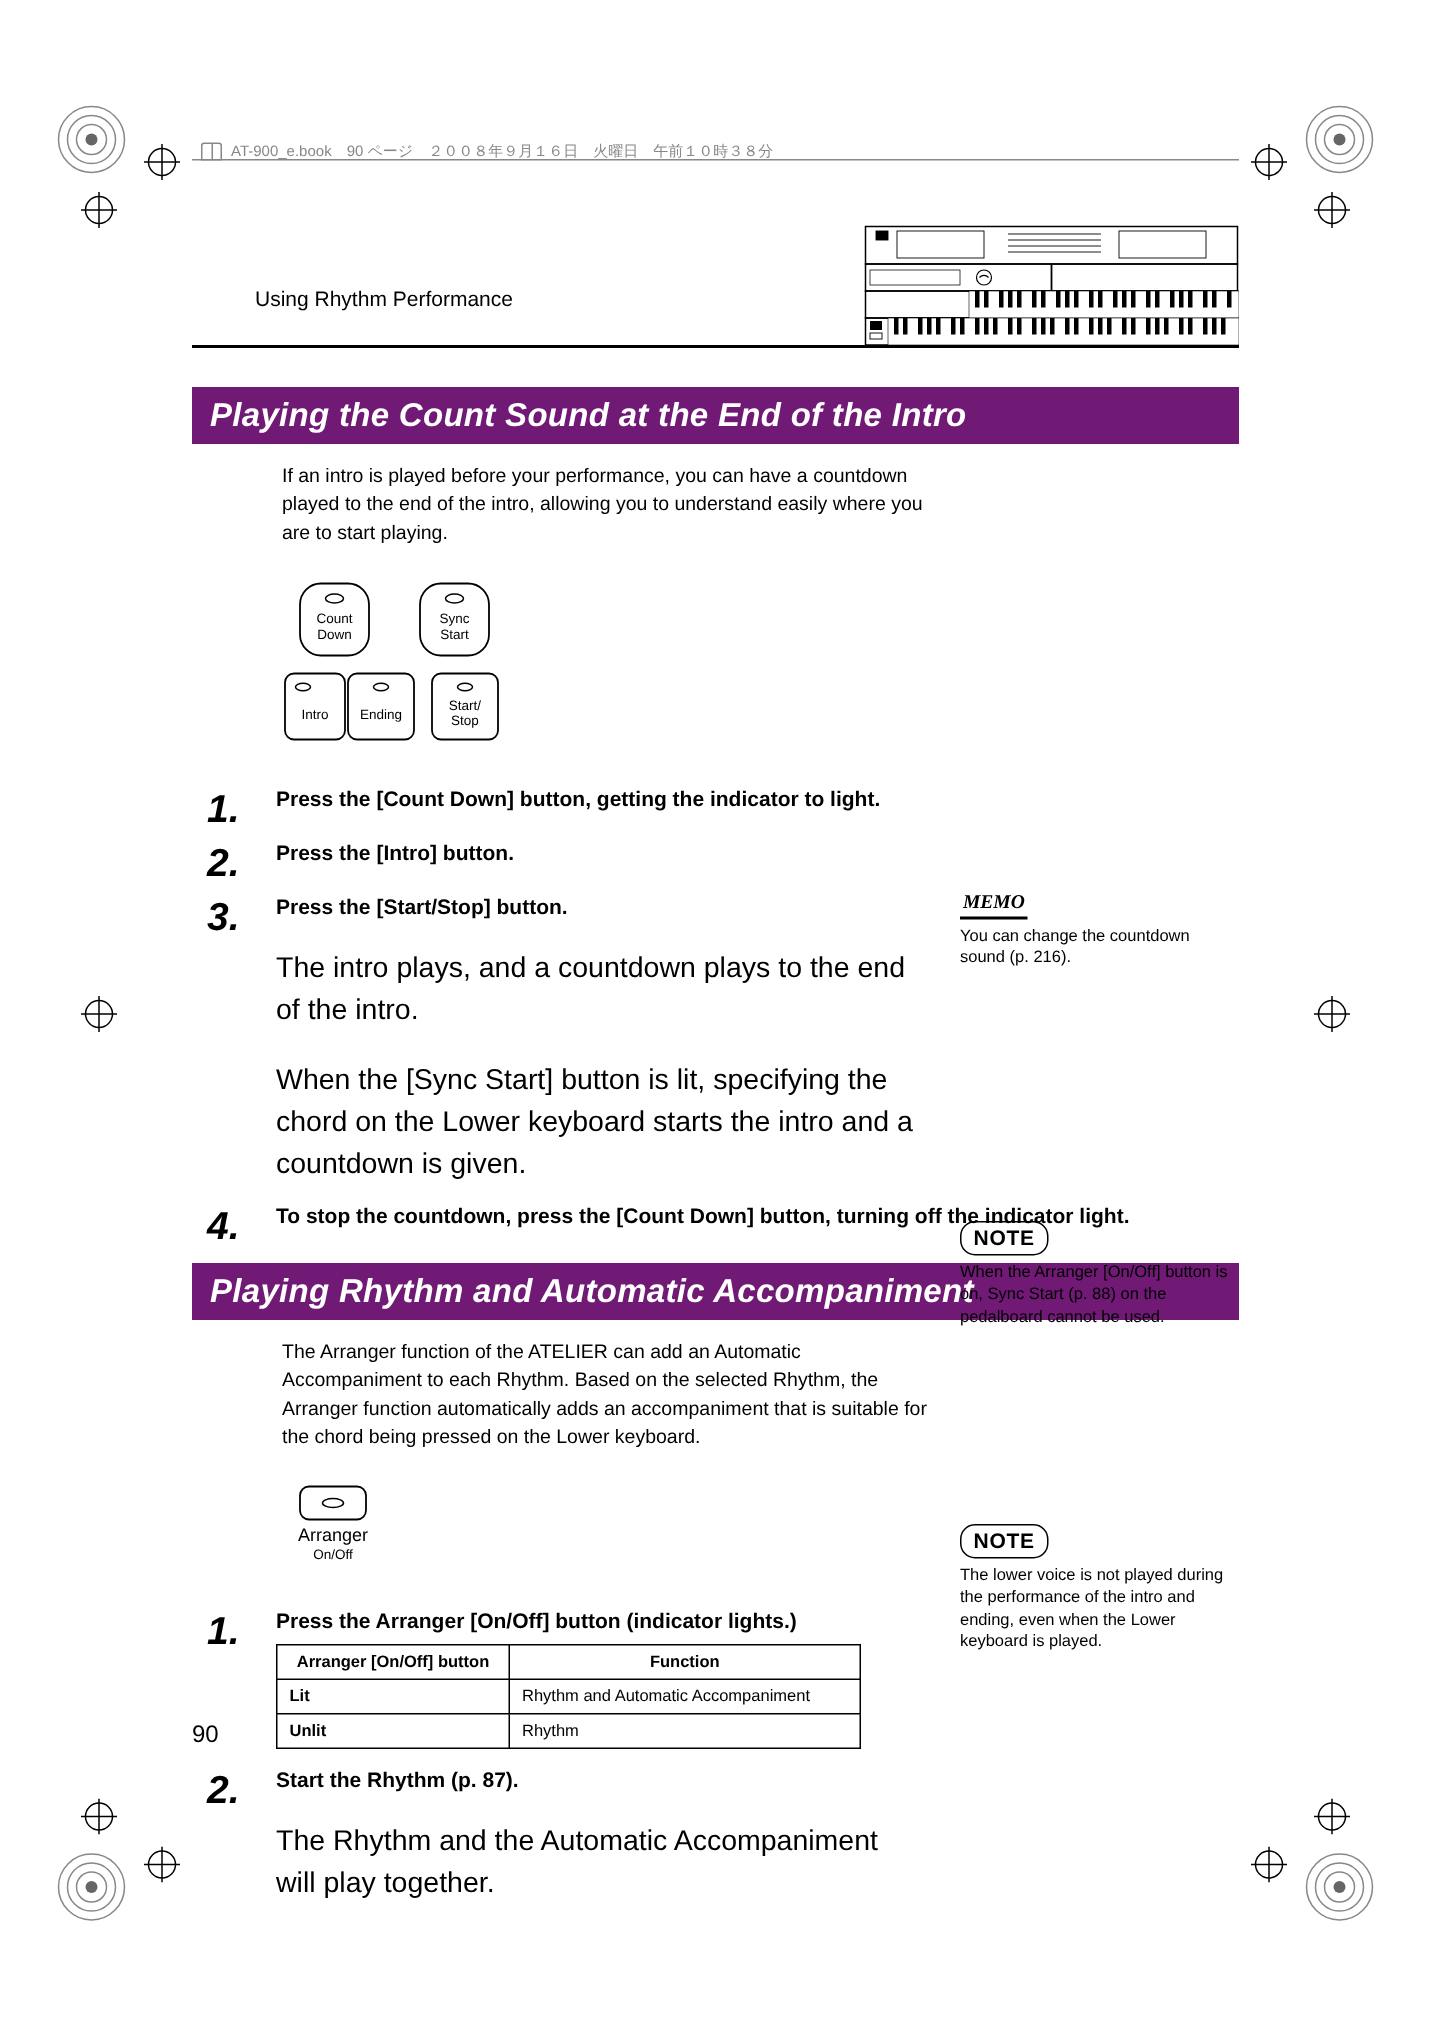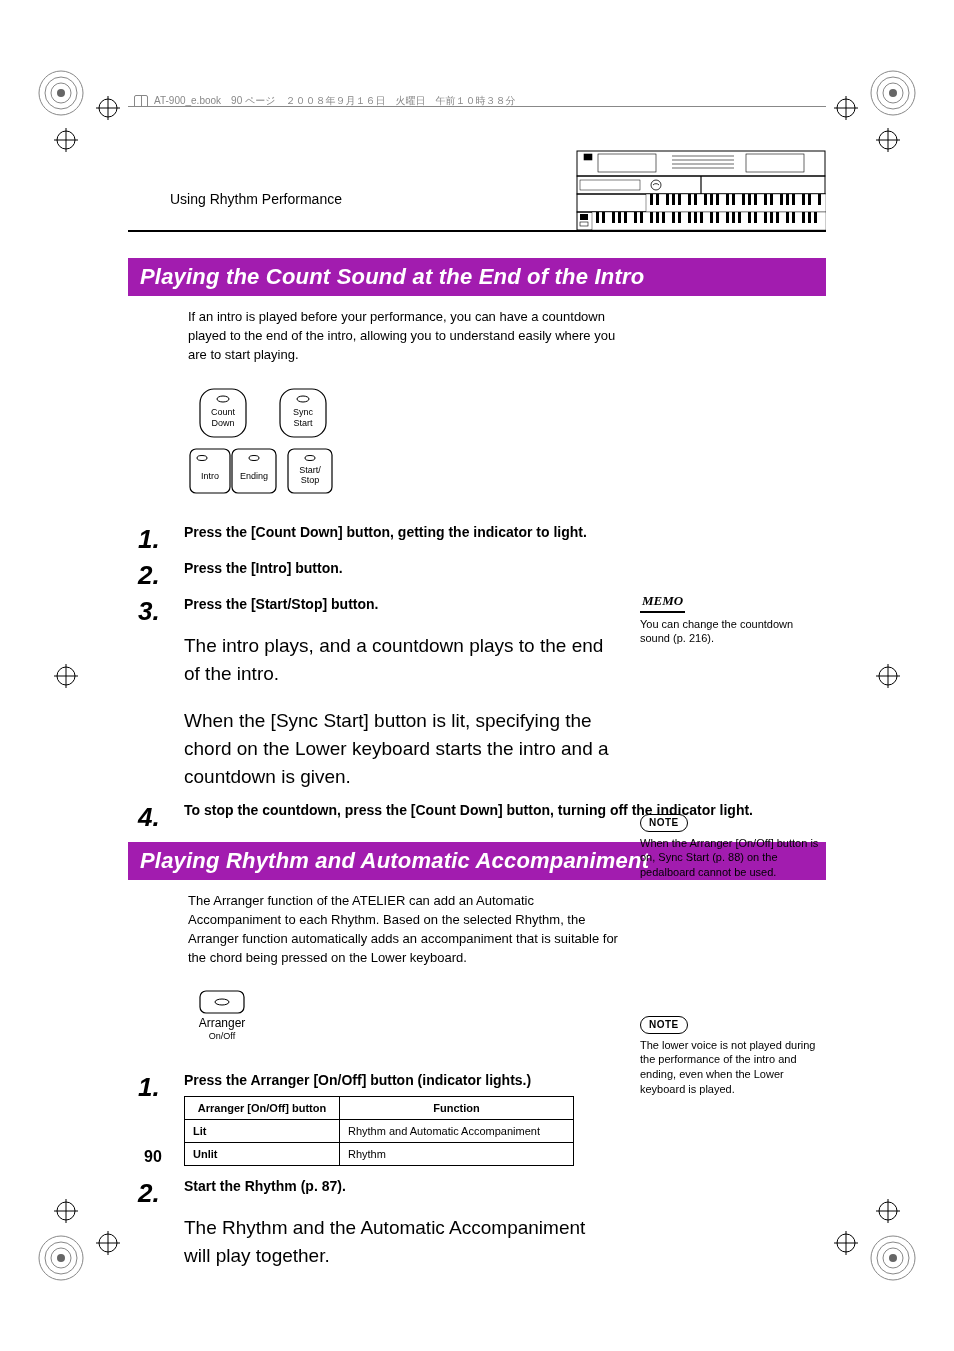--- a/index.html
+++ b/index.html
@@ -6,37 +6,37 @@
   html, body { width: 954px; height: 1351px; background: #fff; font-family: "Helvetica Neue", Arial, sans-serif; color: #000; }
   .page { position: relative; width: 954px; height: 1351px; }
   .header-line { position: absolute; left: 128px; right: 128px; top: 106px; border-top: 1px solid #888; }
   .header-text { position: absolute; left: 134px; top: 94px; font-size: 10px; color: #888; display: flex; align-items: center; gap: 6px; }
   .header-text .book-icon { width: 14px; height: 12px; border: 1px solid #888; border-radius: 2px 2px 0 0; position: relative; }
   .header-text .book-icon::before { content: ''; position: absolute; left: 50%; top: 0; bottom: 0; border-left: 1px solid #888; }
   .section-label { position: absolute; left: 128px; top: 191px; font-size: 14px; margin-left: 42px; }
   .hr-thick { position: absolute; left: 128px; right: 128px; top: 230px; border-top: 2px solid #000; }
   .product-illus { position: absolute; right: 128px; top: 150px; width: 250px; height: 80px; }
   .content { position: absolute; left: 128px; right: 128px; top: 250px; }
-  .banner { background: #a21caf; color: #fff; font-size: 22px; font-weight: bold; padding: 6px 12px; margin-top: 8px; margin-bottom: 12px; font-style: italic; font-family: "Arial Black", Arial, sans-serif; letter-spacing: .2px; }
+  .banner { background: #701a75; color: #fff; font-size: 22px; font-weight: bold; padding: 6px 12px; margin-top: 8px; margin-bottom: 12px; font-style: italic; font-family: "Arial Black", Arial, sans-serif; letter-spacing: .2px; }
   .main-col { margin-left: 60px; width: 430px; font-size: 13px; line-height: 1.45; }
   .body-p { margin-bottom: 10px; }
   .step { margin-left: 10px; margin-top: 8px; display: flex; }
   .step-num { font-family: "Arial Black", Arial, sans-serif; font-size: 26px; font-weight: 900; width: 46px; font-style: italic; line-height: 1; padding-top: 2px; }
   .step-num::after { content: '.'; }
   .step-body { flex: 1; }
   .step-title { font-weight: bold; font-size: 14px; margin-bottom: 4px; }
   .step-text { font-size: 19px; line-height: 1.45; margin-bottom: 4px; width: 430px; margin-top: 20px; }
   .side { position: absolute; left: 640px; width: 180px; font-size: 11px; line-height: 1.35; }
   .memo-badge { display: inline-block; font-family: Georgia, serif; font-weight: bold; font-style: italic; font-size: 13px; border-bottom: 2px solid #000; padding: 0 2px 1px 2px; margin-bottom: 4px; }
-  .note-badge { display: inline-block; border: 1.5px solid #000; border-radius: 10px; font-size: 10px; font-weight: bold; padding: 1px 8px; margin-bottom: 4px; letter-spacing: .5px; }
+  .note-badge { display: inline-block; border: 1.5px solid #000; border-radius: 10px; font-size: 14px; font-weight: bold; padding: 1px 8px; margin-bottom: 4px; letter-spacing: .5px; }
   .diagram { margin: 12px 0 14px 0; }
   table.func { border-collapse: collapse; width: 390px; margin: 8px 0 4px 0; font-size: 11px; }
   table.func th, table.func td { border: 1px solid #000; padding: 5px 8px; text-align: left; }
   table.func th { font-weight: bold; text-align: center; }
-  .page-num { position: absolute; left: 144px; bottom: 185px; font-size: 16px; font-weight: bold; }
+  .page-num { position: absolute; left: 128px; bottom: 185px; font-size: 16px; font-weight: normal; }
   .btn-face { fill: #fff; stroke: #000; stroke-width: 1.2; }
   .btn-led { fill: #fff; stroke: #000; stroke-width: 1; }
   .btn-txt { font-family: Arial, sans-serif; font-size: 9px; text-anchor: middle; }
   .arranger-txt { font-family: Arial, sans-serif; font-size: 12px; text-anchor: middle; }
 </style>
 </head>
 <body>
 
 <div class="page">
 

